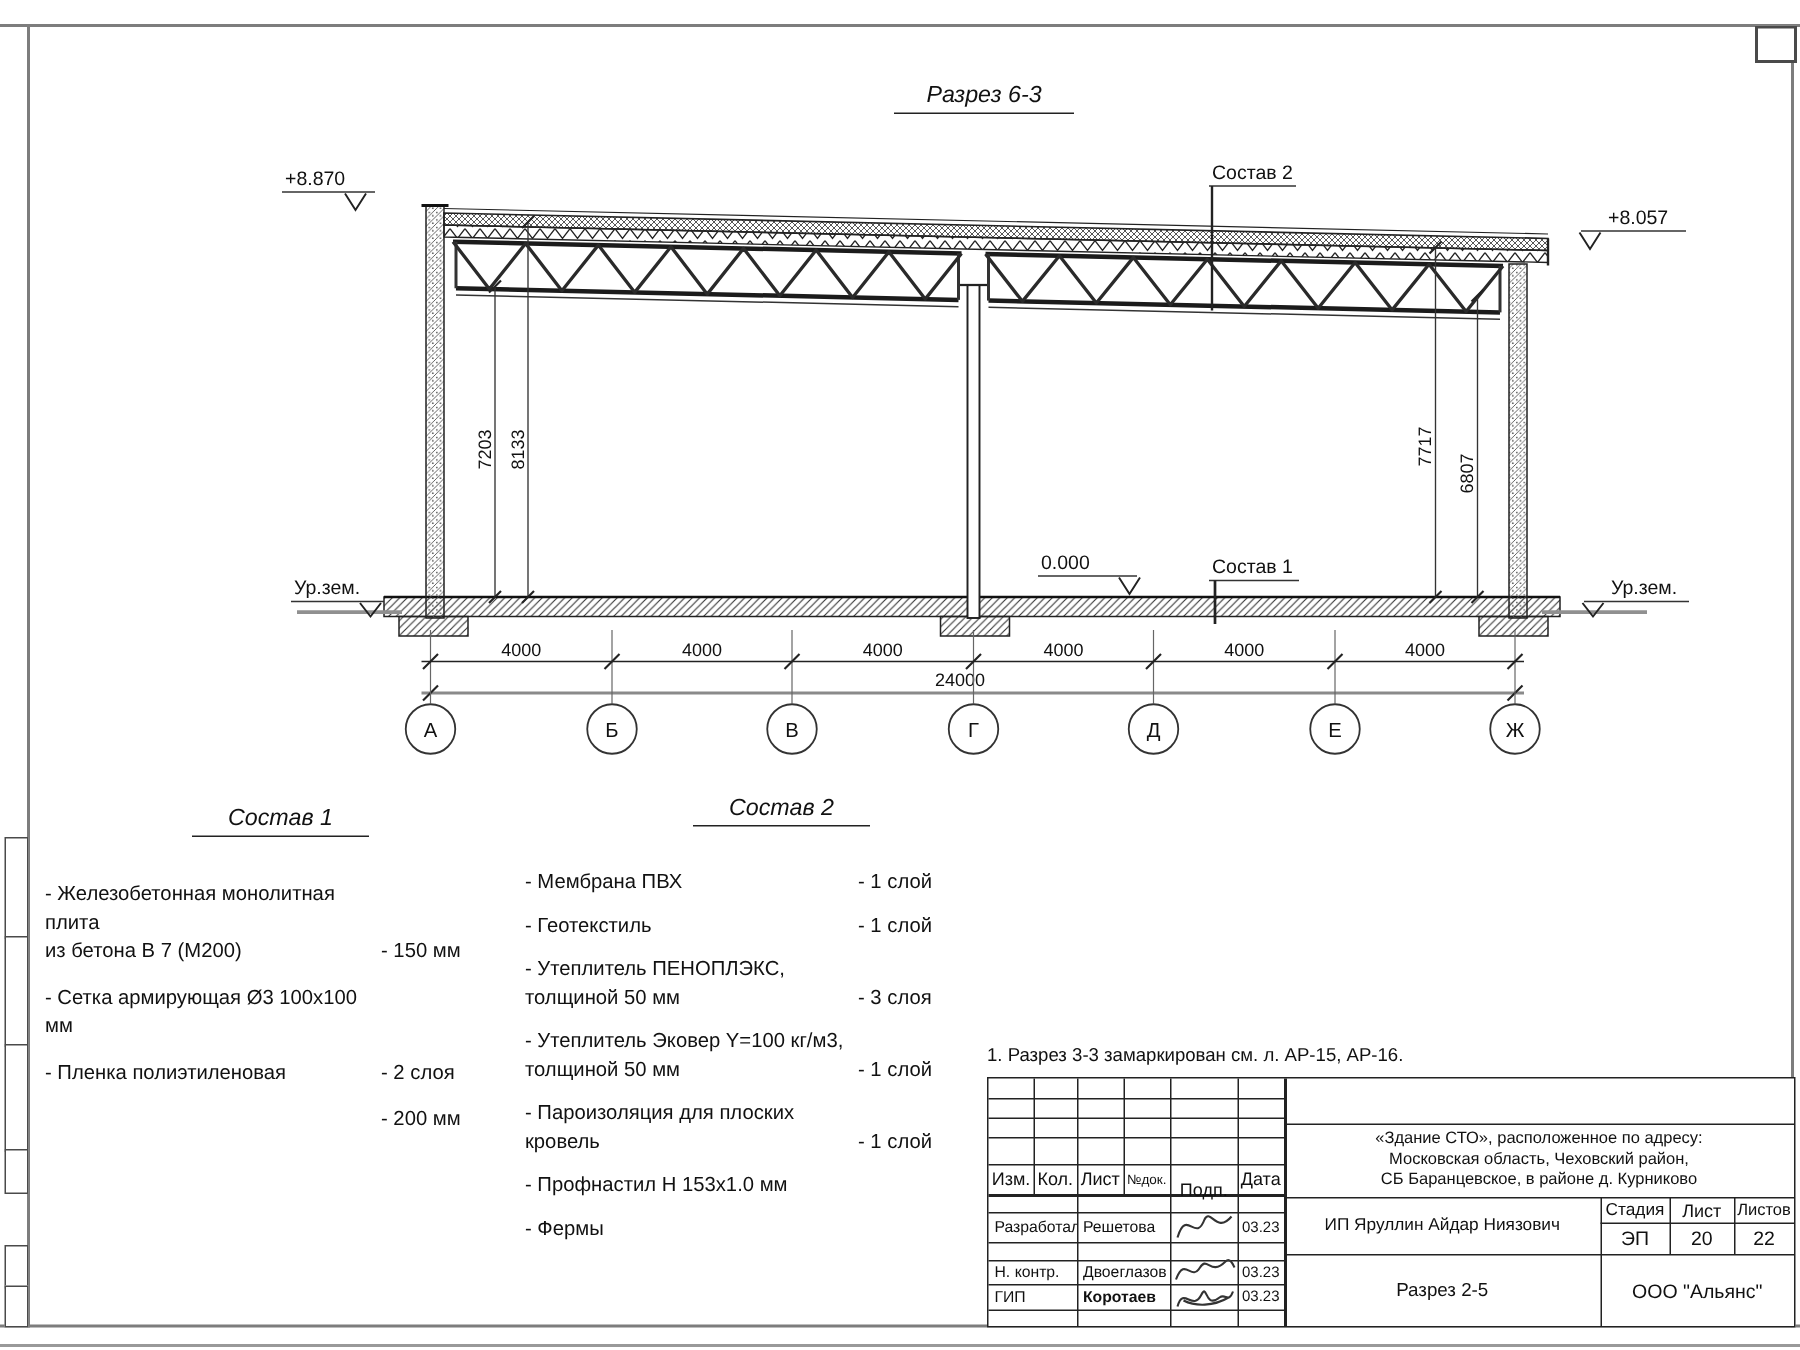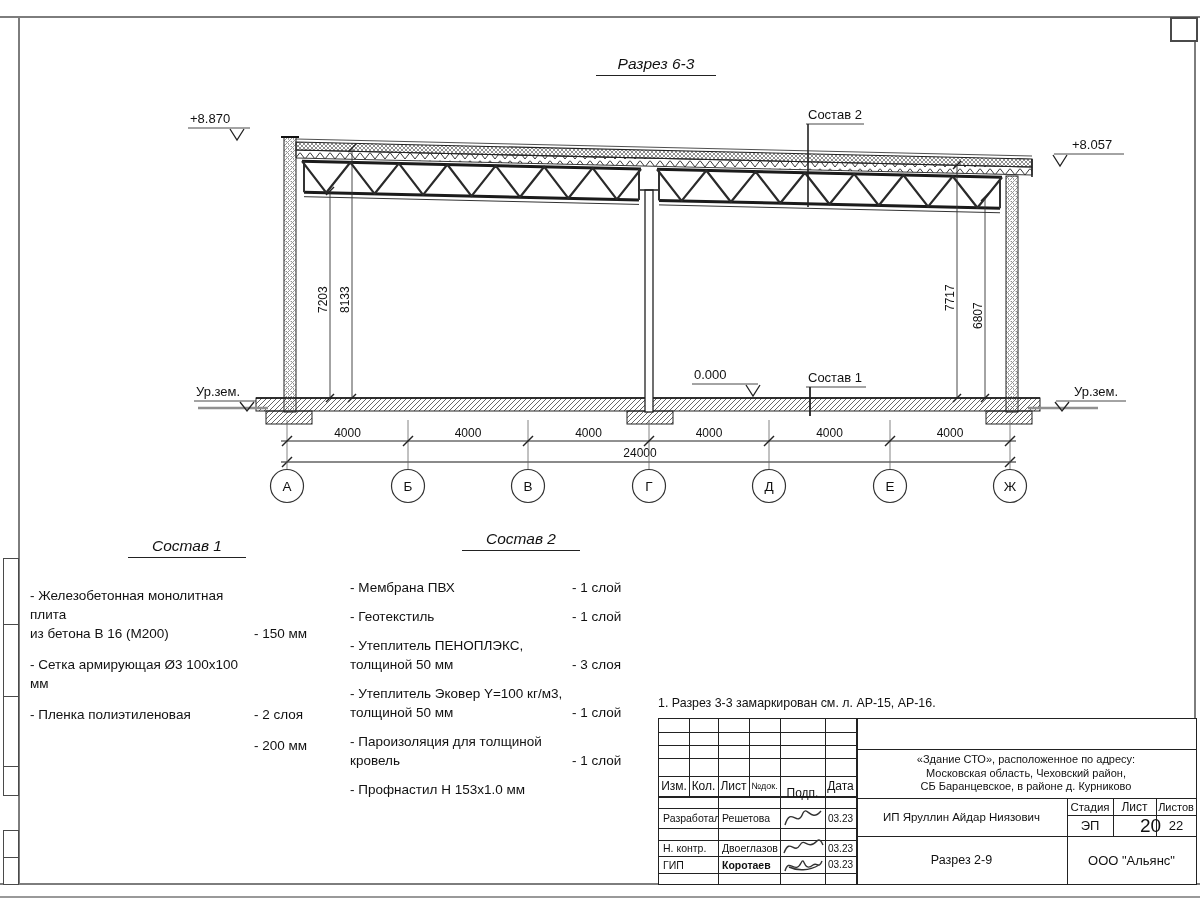--- a/index.html
+++ b/index.html
@@ -207,21 +207,21 @@
       <line x1="810" y1="387" x2="810" y2="416" stroke="#222" stroke-width="1.8"></line>
     </g>
   </svg>
 
   <div class="sheading" style="left:128px;top:537px;width:118px;">Состав 1</div>
   <div class="sheading" style="left:462px;top:530px;width:118px;">Состав 2</div>
 
   <div class="sostav" id="sostav1-list" style="left:30px;top:586px;width:302px;">
     <div class="srow">
         <div class="sname">- Железобетонная  монолитная плита
-из бетона В 16 (М200)</div>
+из бетона В 7 (М200)</div>
         <div class="sval">- 150 мм</div>
       </div>
     <div class="srow">
         <div class="sname">- Сетка армирующая Ø3 100х100 мм</div>
         <div class="sval"></div>
       </div>
     <div class="srow">
         <div class="sname">- Пленка полиэтиленовая</div>
         <div class="sval">-  2 слоя</div>
       </div>
@@ -243,25 +243,29 @@
         <div class="sname">- Утеплитель ПЕНОПЛЭКС,
 толщиной 50 мм</div>
         <div class="sval">- 3 слоя</div>
       </div>
     <div class="srow">
         <div class="sname">- Утеплитель Эковер Y=100 кг/м3,
 толщиной 50 мм</div>
         <div class="sval">- 1 слой</div>
       </div>
     <div class="srow">
-        <div class="sname">- Пароизоляция для толщиной кровель</div>
+        <div class="sname">- Пароизоляция для плоских кровель</div>
         <div class="sval">- 1 слой</div>
       </div>
     <div class="srow">
         <div class="sname">- Профнастил Н 153х1.0 мм</div>
+        <div class="sval"></div>
+      </div>
+    <div class="srow">
+        <div class="sname">- Фермы</div>
         <div class="sval"></div>
       </div>
   </div>
 
   <div id="note">1. Разрез 3-3 замаркирован см. л. АР-15, АР-16.</div>
 
   <div id="titleblock">
 
     <div class="lv" style="left:30px;top:0;height:77px;"></div>
     <div class="lv" style="left:59px;top:0;height:165px;"></div>
@@ -317,19 +321,19 @@
     </svg>
 
     <div class="cell" style="left:197px;top:30px;width:340px;height:49px;font-size:11px;line-height:13.5px;white-space:pre-line;">«Здание СТО», расположенное по адресу:
 Московская область, Чеховский район,
 СБ Баранцевское, в районе д. Курниково</div>
     <div class="cell" style="left:197px;top:79px;width:211px;height:38px;font-size:11.5px;">ИП Яруллин Айдар Ниязович</div>
     <div class="cell" style="left:408px;top:79px;width:46px;height:17px;font-size:11.5px;">Стадия</div>
     <div class="cell" style="left:454px;top:79px;width:43px;height:17px;">Лист</div>
     <div class="cell" style="left:497px;top:79px;width:40px;height:17px;font-size:11px;">Листов</div>
     <div class="cell" style="left:408px;top:96px;width:46px;height:21px;font-size:13px;">ЭП</div>
-    <div class="cell" style="left:454px;top:96px;width:43px;height:21px;font-size:19px;margin-left:16px;">20</div>
+    <div class="cell" style="left:454px;top:96px;width:43px;height:21px;font-size:13px;">20</div>
     <div class="cell" style="left:497px;top:96px;width:40px;height:21px;font-size:13px;">22</div>
-    <div class="cell" style="left:197px;top:117px;width:211px;height:48px;font-size:12.5px;">Разрез 2-9</div>
+    <div class="cell" style="left:197px;top:117px;width:211px;height:48px;font-size:12.5px;">Разрез 2-5</div>
     <div class="cell" style="left:408px;top:117px;width:129px;height:48px;font-size:13px;">ООО "Альянс"</div>
   </div>
 
 </div>
 
 </body></html>

